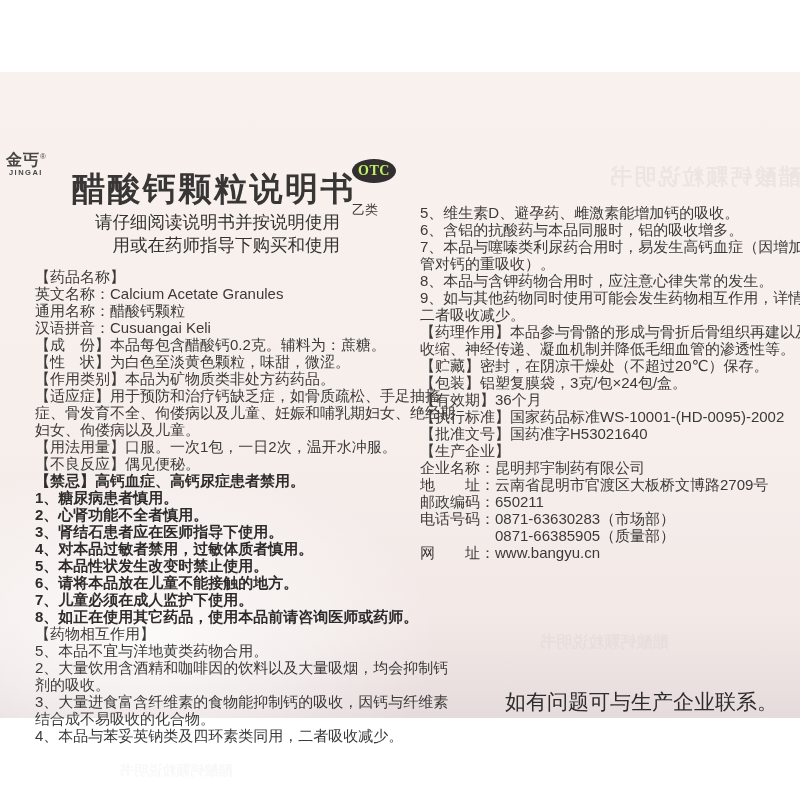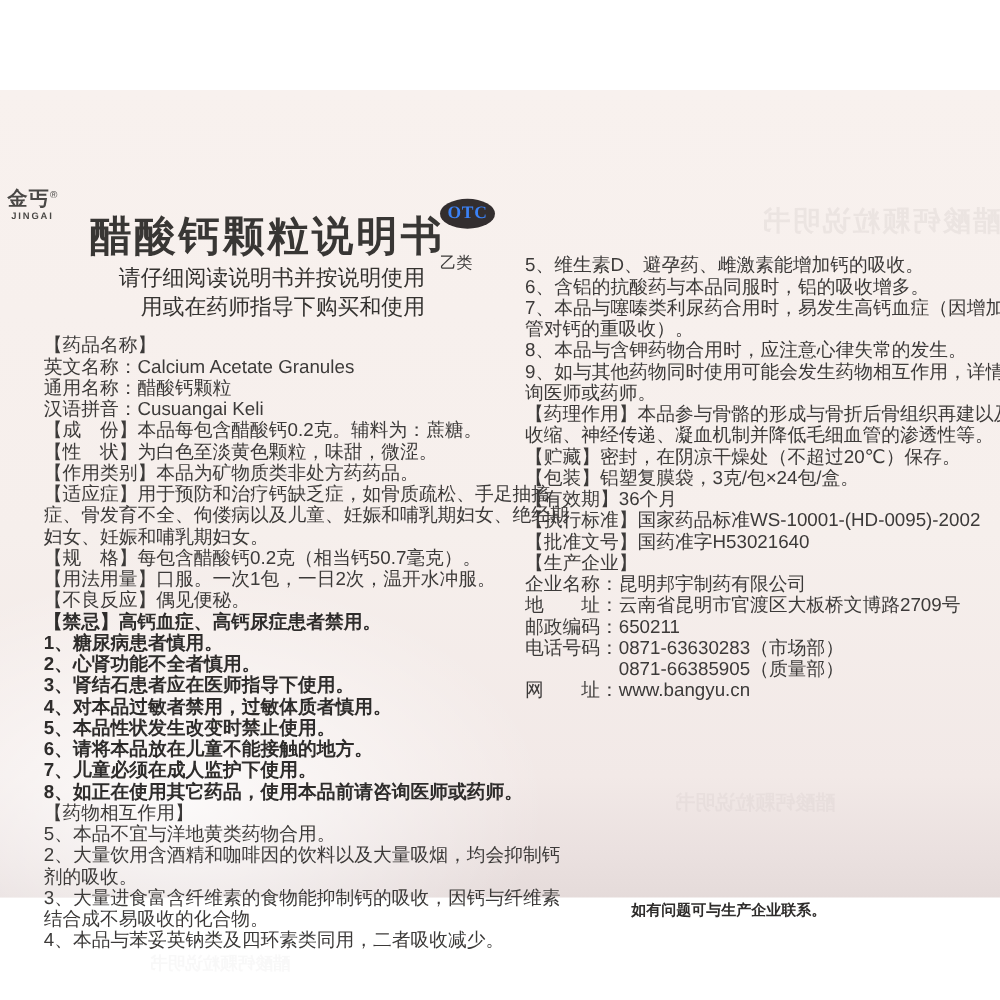--- a/index.html
+++ b/index.html
@@ -22,33 +22,33 @@
   .title{
     position:absolute;left:72px;top:95px;font-size:33px;font-weight:700;
     letter-spacing:2.5px;color:#383634;
   }
   .notice{
     position:absolute;left:85px;top:139px;width:255px;text-align:right;
     font-size:17.5px;font-weight:400;line-height:23px;color:#343230;
   }
   .otc{position:absolute;left:352px;top:87px;width:46px;text-align:center;}
   .otc-badge{
-    width:44px;height:24px;border-radius:50%;background:#332e2f;color:#3b82f6;
+    width:44px;height:24px;border-radius:50%;background:#332e2f;color:#bef264;
     font-family:"Liberation Serif","DejaVu Serif",serif;font-weight:700;font-size:14px;
     display:flex;align-items:center;justify-content:center;letter-spacing:.5px;
   }
   .otc-class{font-size:13px;margin-top:18px;color:#3c3a39;text-align:left;padding-left:0;}
   
   .col{position:absolute;font-size:15px;line-height:17px;color:#3c3a39;}
   .col-left{left:35px;top:180px;width:380px;margin-top:16px;}
   .col-right{left:420px;top:132px;width:350px;}
   .line{white-space:nowrap;}
   .line.bold{font-weight:700;color:#2e2c2b;}
   .closing-note{
-    position:absolute;left:505px;top:648px;font-size:12px;font-weight:700;color:#2e2c2b;
+    position:absolute;left:505px;top:616px;font-size:21px;font-weight:400;color:#2e2c2b;
   }
   
   .ghost{
     position:absolute;color:#6b5f63;transform:scaleX(-1);
     font-weight:700;pointer-events:none;
   }
   .ghost-1{left:608px;top:90px;font-size:22px;opacity:.08;letter-spacing:2px;}
   .ghost-2{left:540px;top:560px;font-size:16px;opacity:.05;}
   .ghost-3{left:120px;top:690px;font-size:14px;opacity:.04;}
 </style>
@@ -84,22 +84,21 @@
     <div class="col col-left">
         <div class="line">【药品名称】</div>
         <div class="line">英文名称：Calcium Acetate Granules</div>
         <div class="line">通用名称：醋酸钙颗粒</div>
         <div class="line">汉语拼音：Cusuangai Keli</div>
         <div class="line">【成　份】本品每包含醋酸钙0.2克。辅料为：蔗糖。</div>
         <div class="line">【性　状】为白色至淡黄色颗粒，味甜，微涩。</div>
         <div class="line">【作用类别】本品为矿物质类非处方药药品。</div>
         <div class="line">【适应症】用于预防和治疗钙缺乏症，如骨质疏松、手足抽搐</div>
         <div class="line">症、骨发育不全、佝偻病以及儿童、妊娠和哺乳期妇女、绝经期</div>
-        <div class="line">妇女、妊娠和哺乳期妇女。</div>
-        <div class="line">【规　格】每包含醋酸钙0.2克（相当钙50.7毫克）。</div>
+        <div class="line">妇女、佝偻病以及儿童。</div>
         <div class="line">【用法用量】口服。一次1包，一日2次，温开水冲服。</div>
         <div class="line">【不良反应】偶见便秘。</div>
         <div class="line bold">【禁忌】高钙血症、高钙尿症患者禁用。</div>
         <div class="line bold">1、糖尿病患者慎用。</div>
         <div class="line bold">2、心肾功能不全者慎用。</div>
         <div class="line bold">3、肾结石患者应在医师指导下使用。</div>
         <div class="line bold">4、对本品过敏者禁用，过敏体质者慎用。</div>
         <div class="line bold">5、本品性状发生改变时禁止使用。</div>
         <div class="line bold">6、请将本品放在儿童不能接触的地方。</div>
         <div class="line bold">7、儿童必须在成人监护下使用。</div>
@@ -113,21 +112,21 @@
         <div class="line">4、本品与苯妥英钠类及四环素类同用，二者吸收减少。</div>
       </div>
 
     <div class="col col-right">
         <div class="line">5、维生素D、避孕药、雌激素能增加钙的吸收。</div>
         <div class="line">6、含铝的抗酸药与本品同服时，铝的吸收增多。</div>
         <div class="line">7、本品与噻嗪类利尿药合用时，易发生高钙血症（因增加肾小</div>
         <div class="line">管对钙的重吸收）。</div>
         <div class="line">8、本品与含钾药物合用时，应注意心律失常的发生。</div>
         <div class="line">9、如与其他药物同时使用可能会发生药物相互作用，详情请咨</div>
-        <div class="line">询医师或药师。</div>
+        <div class="line">二者吸收减少。</div>
         <div class="line">【药理作用】本品参与骨骼的形成与骨折后骨组织再建以及肌肉</div>
         <div class="line">收缩、神经传递、凝血机制并降低毛细血管的渗透性等。</div>
         <div class="line">【贮藏】密封，在阴凉干燥处（不超过20℃）保存。</div>
         <div class="line">【包装】铝塑复膜袋，3克/包×24包/盒。</div>
         <div class="line">【有效期】36个月</div>
         <div class="line">【执行标准】国家药品标准WS-10001-(HD-0095)-2002</div>
         <div class="line">【批准文号】国药准字H53021640</div>
         <div class="line">【生产企业】</div>
         <div class="line">企业名称：昆明邦宇制药有限公司</div>
         <div class="line">地　　址：云南省昆明市官渡区大板桥文博路2709号</div>

